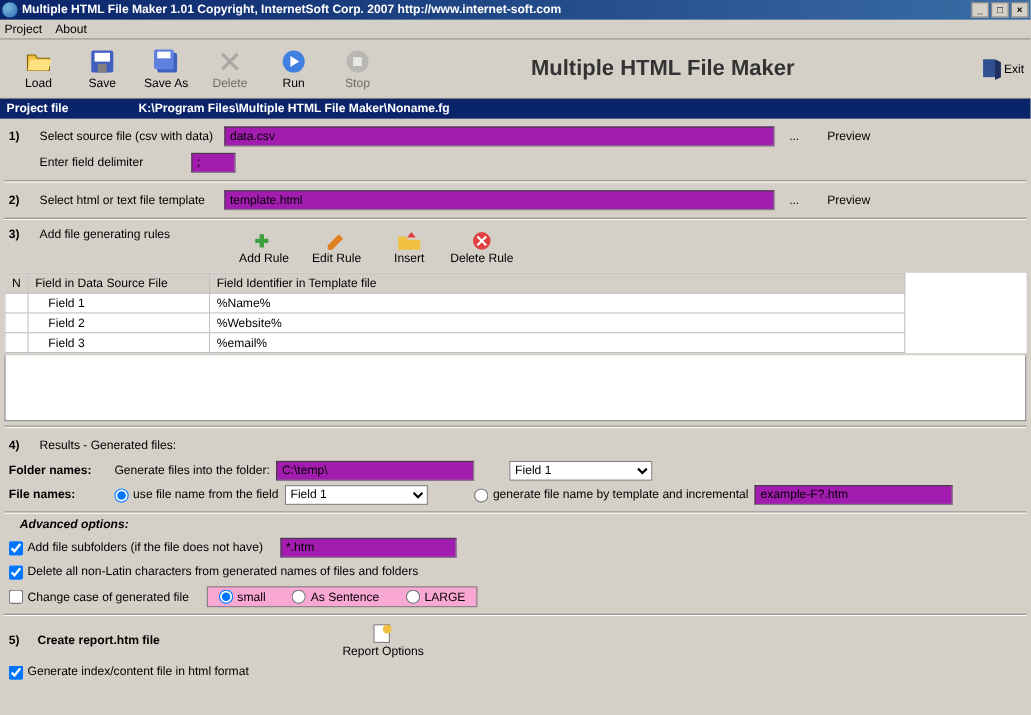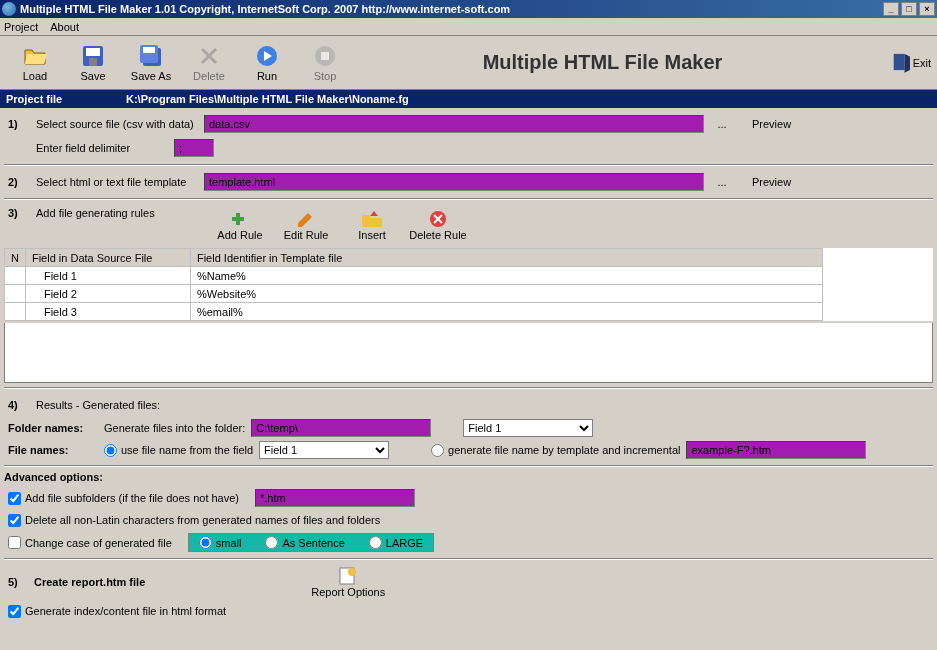--- a/index.html
+++ b/index.html
@@ -30,27 +30,27 @@
 .rules-toolbar { display: flex; gap: 6px; padding: 2px 6px; margin-left: 200px; }
 .rule-btn { display: flex; flex-direction: column; align-items: center; width: 60px; cursor: default; }
 .rule-icon { width: 24px; height: 20px; }
 .rules-table { width: 100%; border-collapse: collapse; background: white; margin: 2px 0; }
 .rules-table th, .rules-table td { border: 1px solid #c0c0c0; padding: 2px 6px; text-align: left; font-weight: normal; height: 18px; }
 .rules-table th { background: #d4d0c8; }
 .rules-table .col-n { width: 18px; }
 .rules-table .col-field { width: 165px; }
 .table-whitespace { background: white; height: 60px; border: 1px solid #808080; border-top: none; }
 hr.sep { border: none; border-top: 1px solid #808080; border-bottom: 1px solid white; margin: 4px 0; }
-.section-label { font-weight: bold; margin: 4px 0; }
+.section-label { font-weight: bold; margin: 4px 14px; font-style: italic; }
 .form-row { display: flex; align-items: center; gap: 6px; padding: 2px 4px; min-height: 22px; }
 .bold { font-weight: bold; }
 .combo { background: white; border: 1px solid #808080; height: 18px; font-family: inherit; font-size: 11px; min-width: 130px; }
 input[type=checkbox], input[type=radio] { margin-right: 4px; vertical-align: middle; }
 label { display: inline-flex; align-items: center; cursor: default; }
-.case-group { display: inline-flex; border: 1px solid #808080; padding: 2px 10px; gap: 24px; margin-left: 10px; background: #14b8a6; }
+.case-group { display: inline-flex; border: 1px solid #808080; padding: 2px 10px; gap: 24px; margin-left: 10px; background: #f9a8d4; }
 .report-btn { display: flex; flex-direction: column; align-items: center; margin-left: 20px; cursor: default; }
 </style>
 </head>
 <body>
 
 <div class="titlebar">
   <div class="titlebar-icon"></div>
   <div class="titlebar-text">Multiple HTML File Maker 1.01  Copyright, InternetSoft Corp.  2007    http://www.internet-soft.com</div>
   <div class="win-controls">
     <div class="win-btn">_</div>

